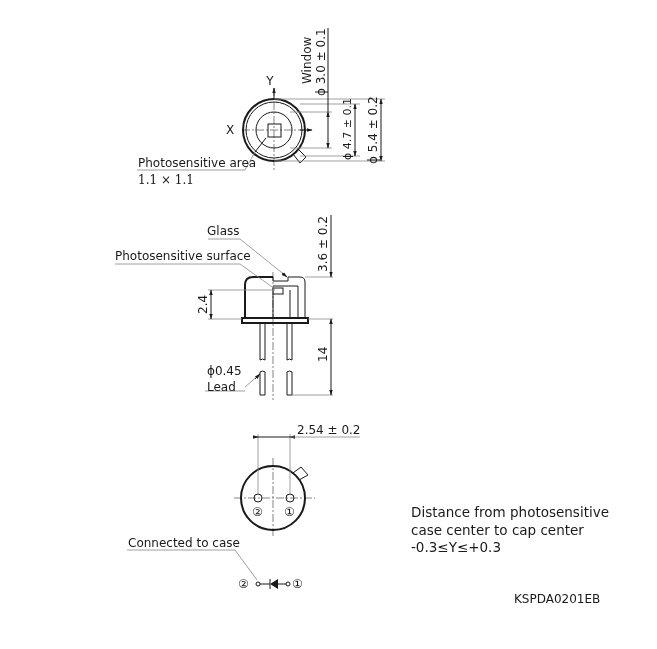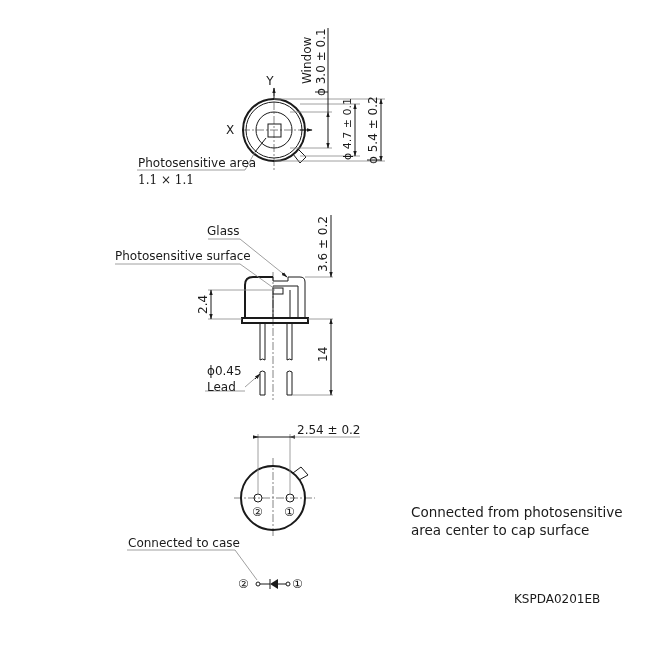--- a/index.html
+++ b/index.html
@@ -147,16 +147,17 @@
       <line class="ln" x1="270" y1="579" x2="270" y2="589"></line>
       <path d="M270,584 L278,579 L278,589 z" fill="#1a1a1a"></path>
       <line class="ln" x1="278" y1="584" x2="286" y2="584"></line>
       <circle cx="288" cy="584" r="2" class="ln"></circle>
       <text class="t" x="292" y="588">①</text>
     </g>
   </g>
 </svg>
 
 <div class="note">
-  <div>Connected from photosensitive</div>
-  <div>area center to cap surface</div>
+  <div>Distance from photosensitive</div>
+  <div>case center to cap center</div>
+  <div>-0.3≤Y≤+0.3</div>
 </div>
 <div class="code">KSPDA0201EB</div>
 
 </body></html>

